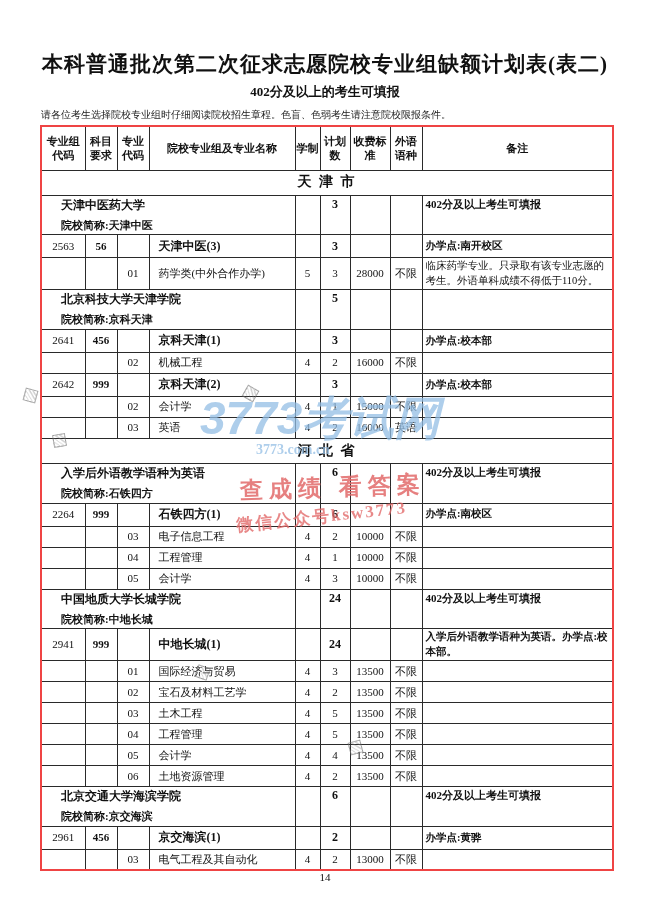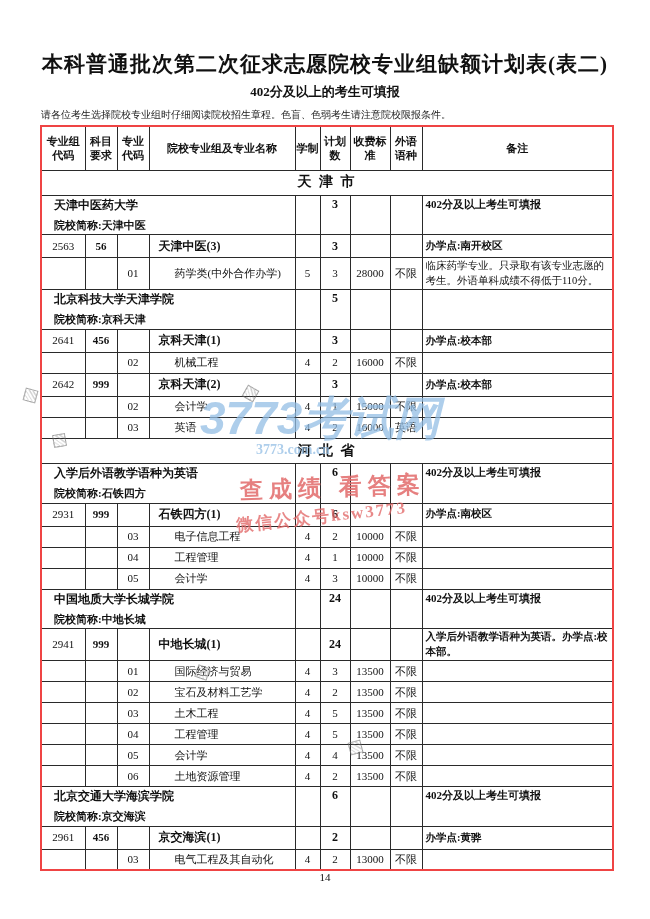--- a/index.html
+++ b/index.html
@@ -54,31 +54,31 @@
 
   .province-cell {
     font-size: 14px;
     font-weight: bold;
     height: 25px;
     letter-spacing: 2px;
     margin-left: 32px;
   }
 
   .row-university td { vertical-align: top; height: 38px; }
-  .uni-cell { text-align: left; padding: 2px 12px; }
+  .uni-cell { text-align: left; padding: 2px 19px; }
   .uni-name { font-size: 12px; font-weight: bold; }
   .uni-short { font-size: 11px; font-weight: bold; margin-top: 5px; }
 
   .row-group td { height: 23px; }
   .row-major td { height: 21px; }
 
   .plan-bold { font-weight: bold; font-size: 12px; }
   .c-subject { font-weight: bold; }
   .g-name { text-align: left; padding-left: 9px; font-weight: bold; font-size: 12px; }
-  .m-name { text-align: left; padding-left: 25px; font-size: 11px; }
+  .m-name { text-align: left; padding-left: 9px; font-size: 11px; }
 
   .c-remark { text-align: left; padding: 1px 3px; font-size: 10.5px; line-height: 1.35; }
   .remark-bold { font-weight: bold; font-size: 11px; }
   .g-remark { font-weight: bold; font-size: 10.5px; }
 
   .page-number {
     position: absolute; left: 0; right: 0; bottom: 36px;
     text-align: center; font-size: 11px;
   }
 
@@ -260,21 +260,21 @@
             <div class="uni-name">入学后外语教学语种为英语</div>
             <div class="uni-short">院校简称:石铁四方</div>
           </td>
           <td class="c-years"></td>
           <td class="c-plan plan-bold">6</td>
           <td class="c-fee"></td>
           <td class="c-lang"></td>
           <td class="c-remark remark-bold">402分及以上考生可填报</td>
         </tr>
         <tr class="row-group">
-          <td class="c-code">2931</td>
+          <td class="c-code">2264</td>
           <td class="c-subject">999</td>
           <td class="c-mcode"></td>
           <td class="g-name">石铁四方(1)</td>
           <td class="c-years"></td>
           <td class="c-plan plan-bold">6</td>
           <td class="c-fee"></td>
           <td class="c-lang"></td>
           <td class="c-remark g-remark">办学点:南校区</td>
         </tr>
         <tr class="row-major">

